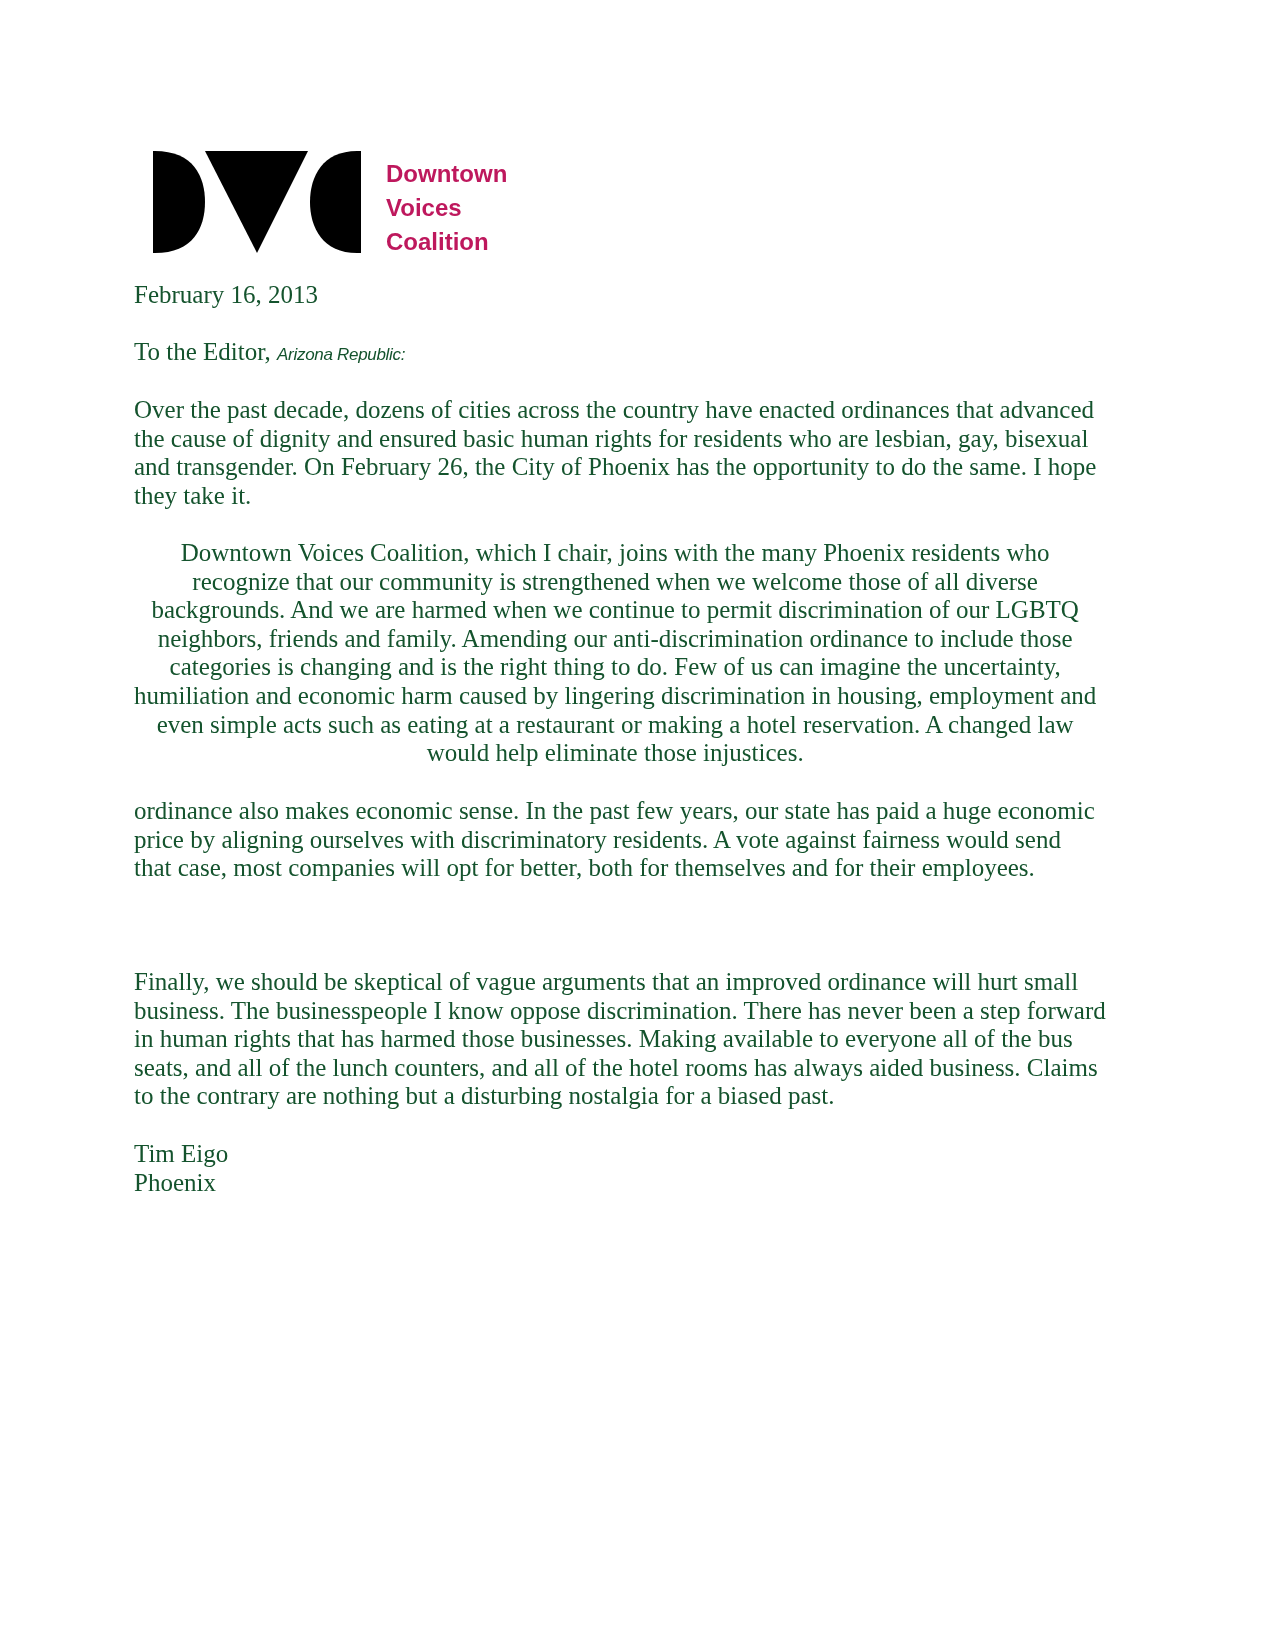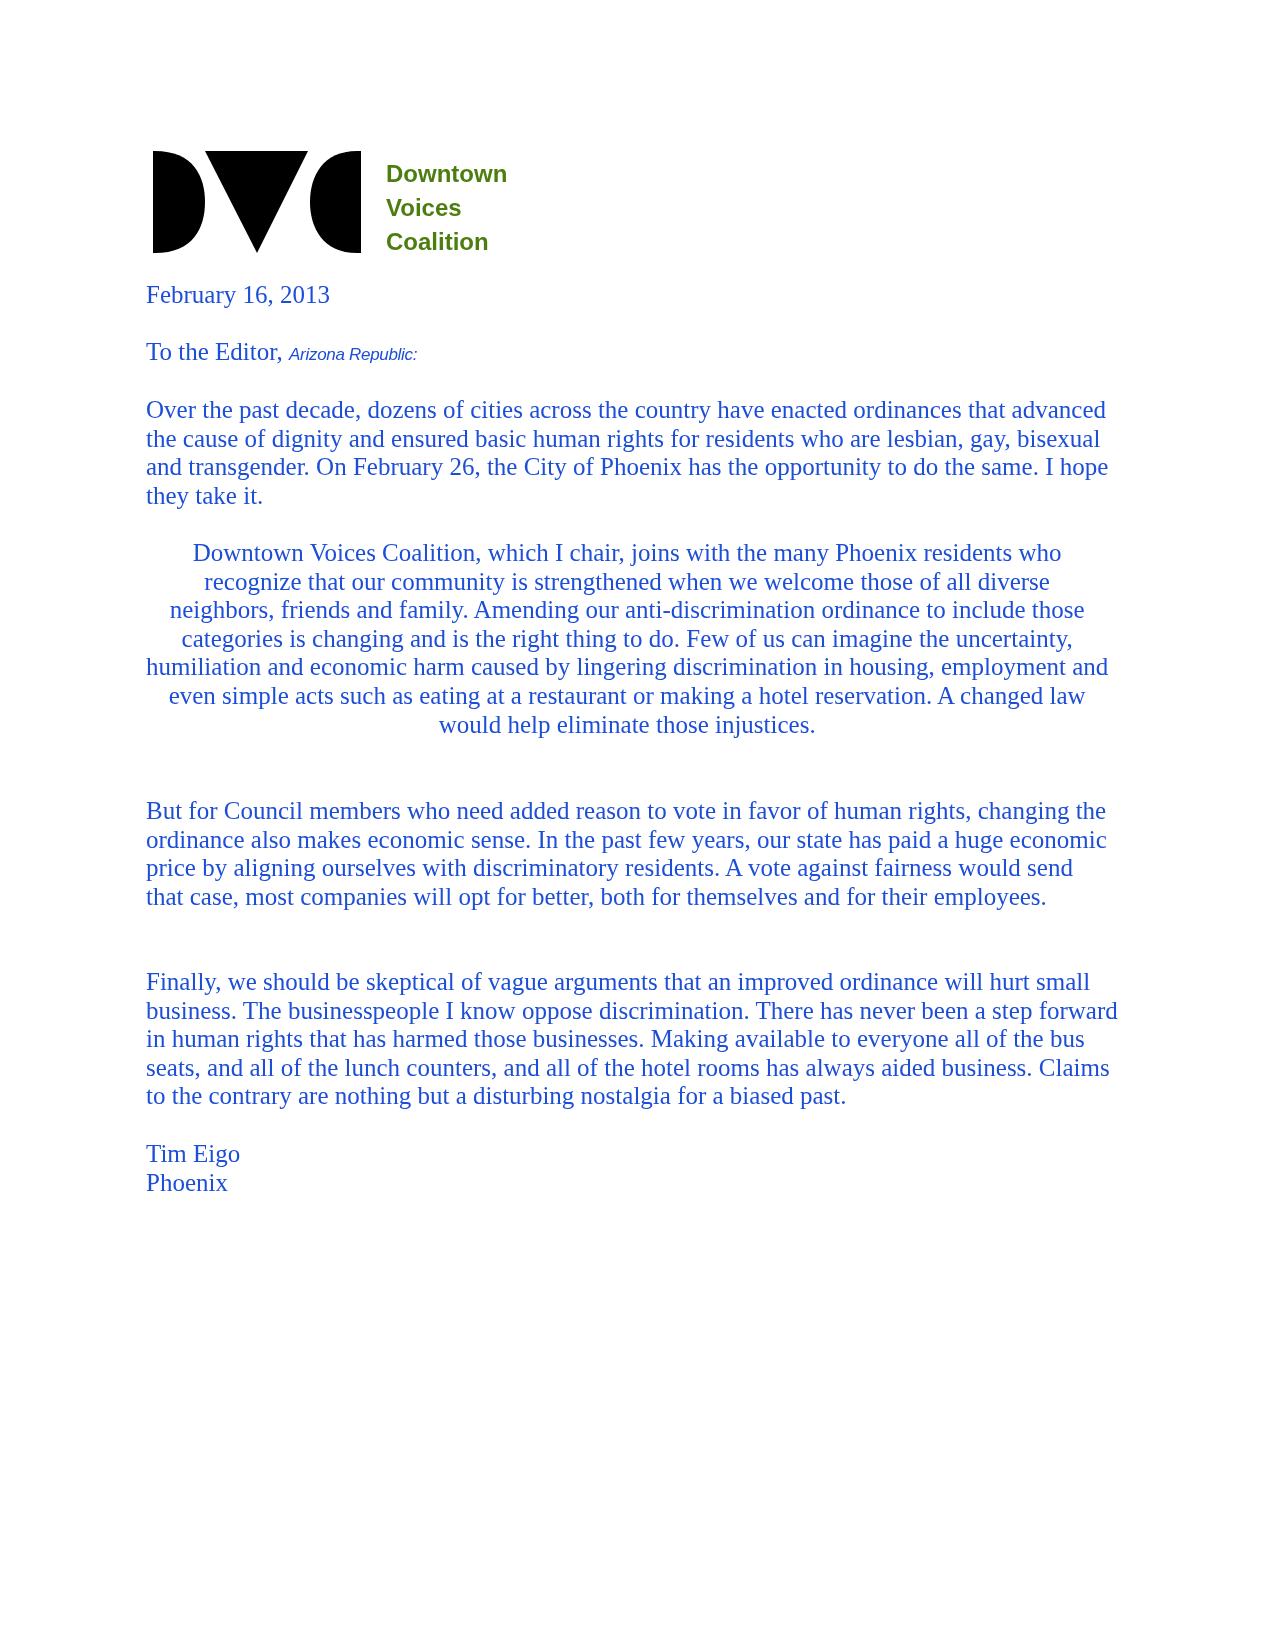--- a/index.html
+++ b/index.html
@@ -36,31 +36,31 @@
     height: 102px;
   }
   .logo-text {
     position: absolute;
     left: 233px;
     top: 6px;
     font-family: "Liberation Sans", sans-serif;
     font-weight: bold;
     font-size: 24px;
     line-height: 34px;
-    color: #4d7c0f;
+    color: #be185d;
     white-space: nowrap;
   }
   .logo-text div { height: 34px; }
   .block {
     position: absolute;
-    left: 146px;
+    left: 134px;
     font-family: "Liberation Serif", serif;
     font-size: 25px;
     line-height: 28.6px;
-    color: #1d4ed8;
+    color: #14532d;
     white-space: nowrap;
   }
   .block .line { height: 28.6px; }
   .pub {
     font-family: "Liberation Sans", sans-serif;
     font-style: italic;
     font-size: 17px;
     letter-spacing: -0.3px;
   }
   #date { top: 281px; }
@@ -100,29 +100,29 @@
   <div class="block" id="p1">
     <div class="line">Over the past decade, dozens of cities across the country have enacted ordinances that advanced</div>
     <div class="line">the cause of dignity and ensured basic human rights for residents who are lesbian, gay, bisexual</div>
     <div class="line">and transgender. On February 26, the City of Phoenix has the opportunity to do the same. I hope</div>
     <div class="line">they take it.</div>
   </div>
 
   <div class="block" id="p2">
     <div class="line">Downtown Voices Coalition, which I chair, joins with the many Phoenix residents who</div>
     <div class="line">recognize that our community is strengthened when we welcome those of all diverse</div>
+    <div class="line">backgrounds. And we are harmed when we continue to permit discrimination of our LGBTQ</div>
     <div class="line">neighbors, friends and family. Amending our anti-discrimination ordinance to include those</div>
     <div class="line">categories is changing and is the right thing to do. Few of us can imagine the uncertainty,</div>
     <div class="line">humiliation and economic harm caused by lingering discrimination in housing, employment and</div>
     <div class="line">even simple acts such as eating at a restaurant or making a hotel reservation. A changed law</div>
     <div class="line">would help eliminate those injustices.</div>
   </div>
 
   <div class="block" id="p3">
-    <div class="line">But for Council members who need added reason to vote in favor of human rights, changing the</div>
     <div class="line">ordinance also makes economic sense. In the past few years, our state has paid a huge economic</div>
     <div class="line">price by aligning ourselves with discriminatory residents. A vote against fairness would send</div>
     <div class="line">that case, most companies will opt for better, both for themselves and for their employees.</div>
   </div>
 
   <div class="block" id="p4">
     <div class="line">Finally, we should be skeptical of vague arguments that an improved ordinance will hurt small</div>
     <div class="line">business. The businesspeople I know oppose discrimination. There has never been a step forward</div>
     <div class="line">in human rights that has harmed those businesses. Making available to everyone all of the bus</div>
     <div class="line">seats, and all of the lunch counters, and all of the hotel rooms has always aided business. Claims</div>

